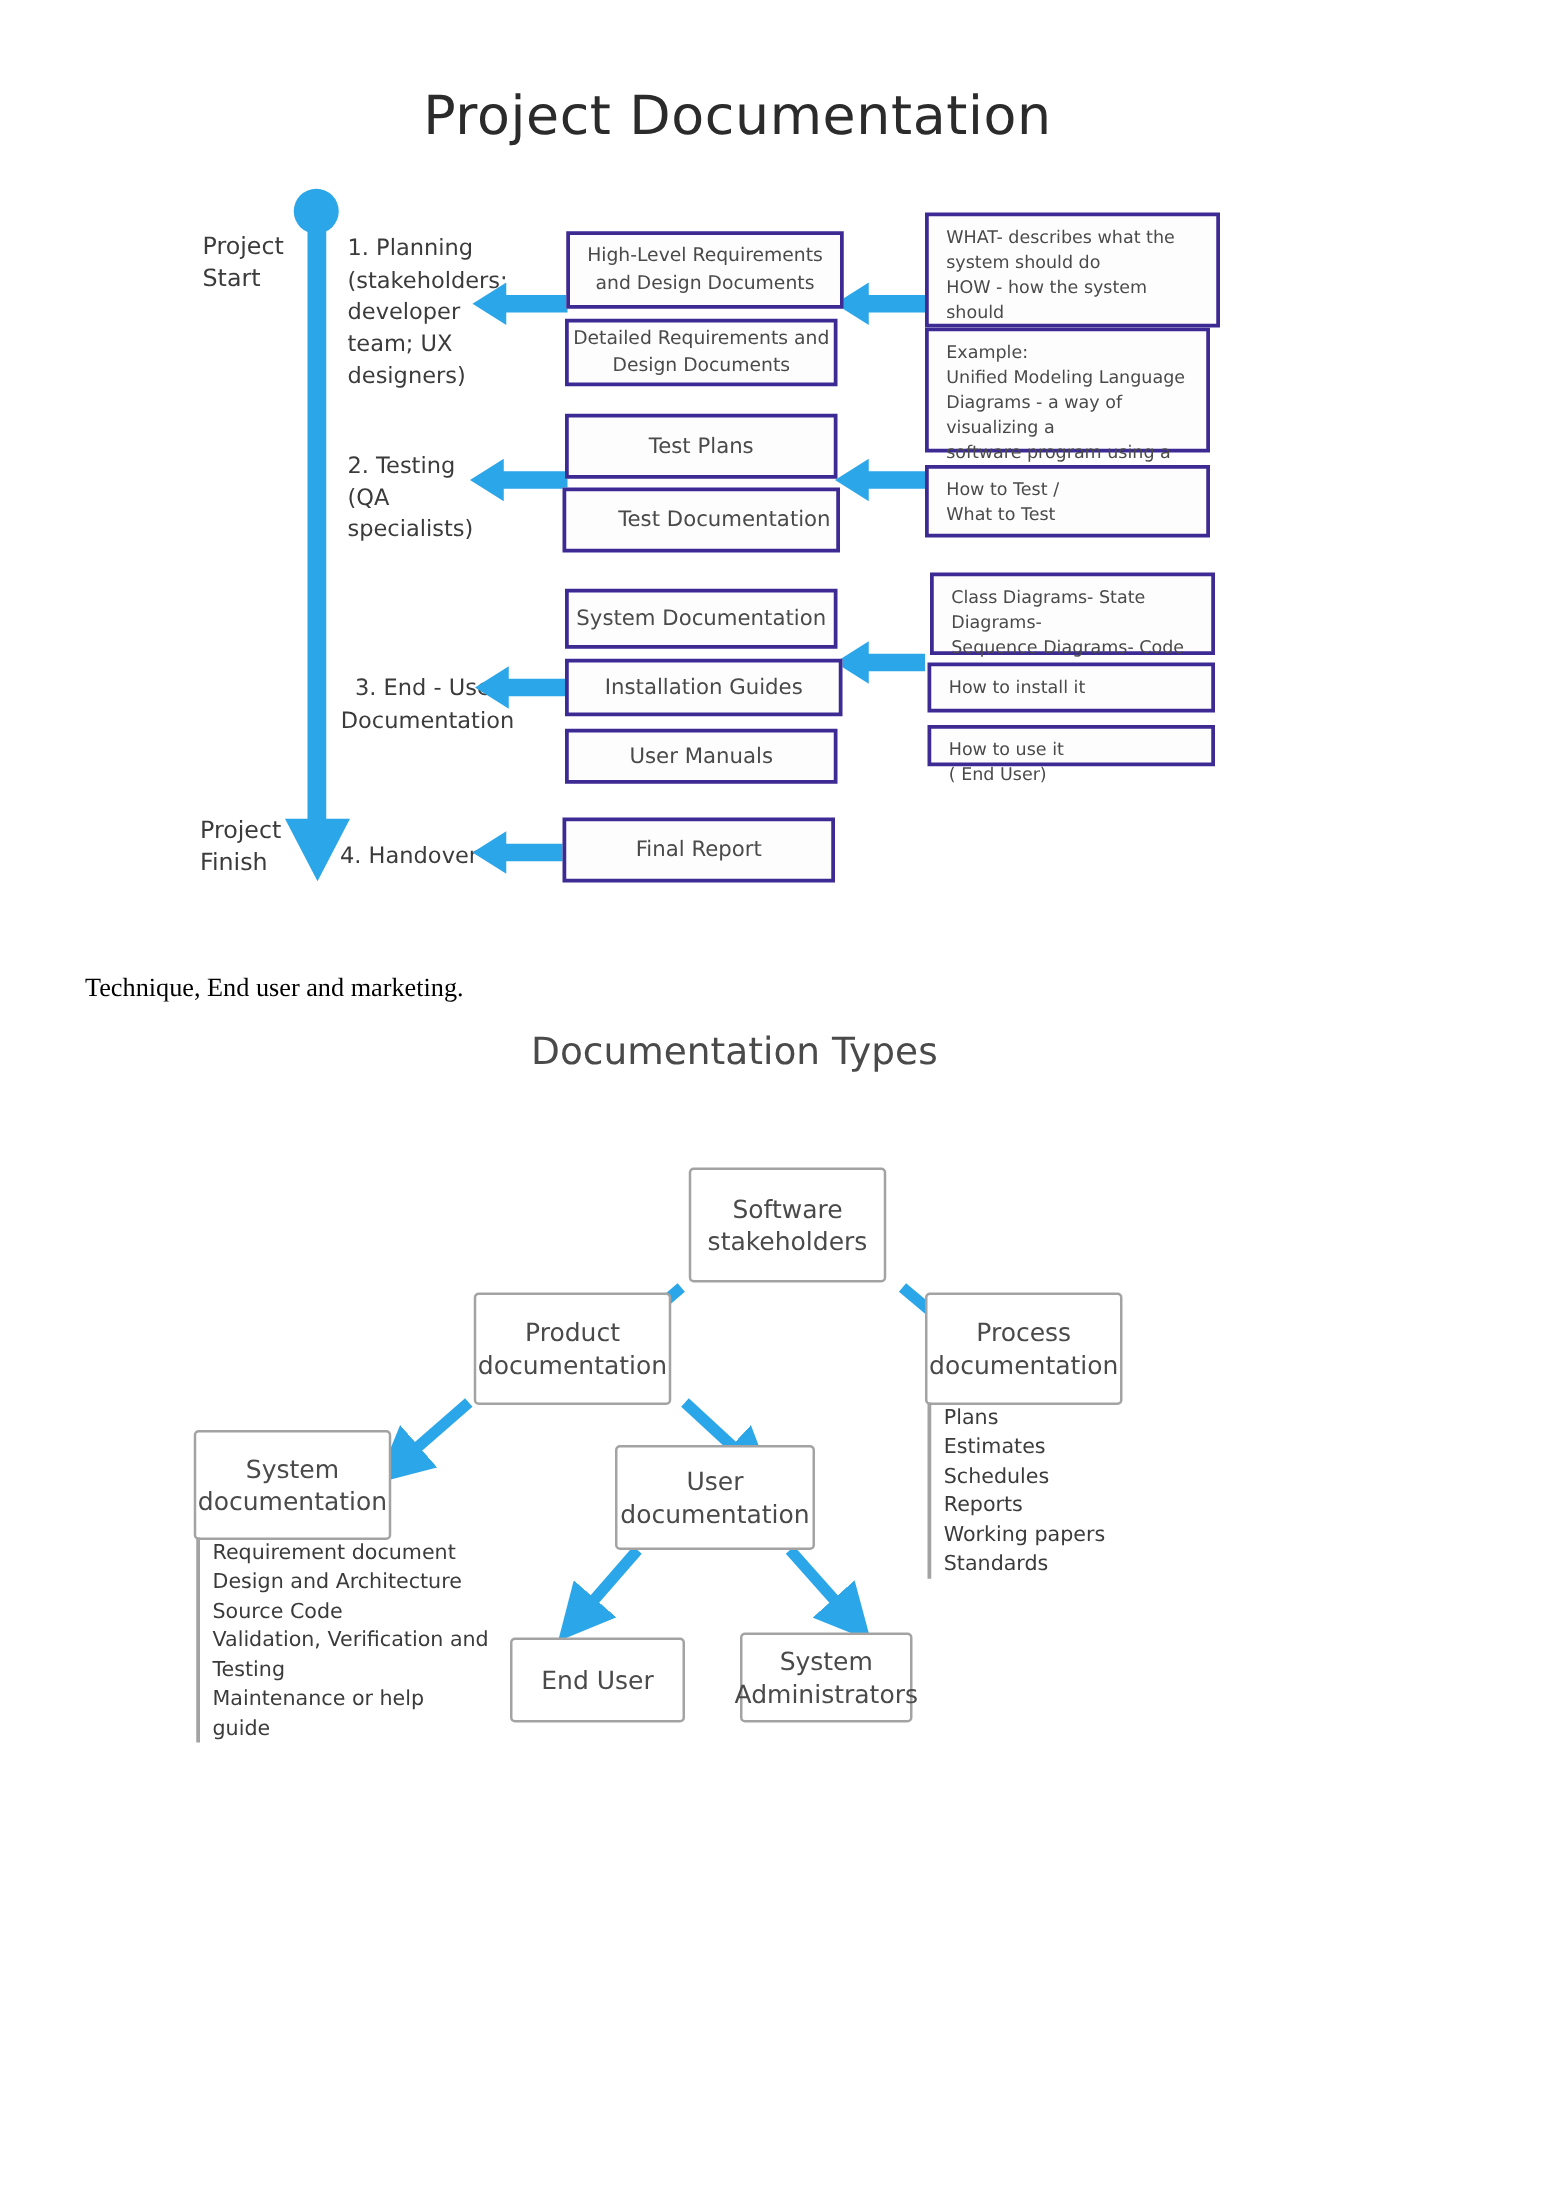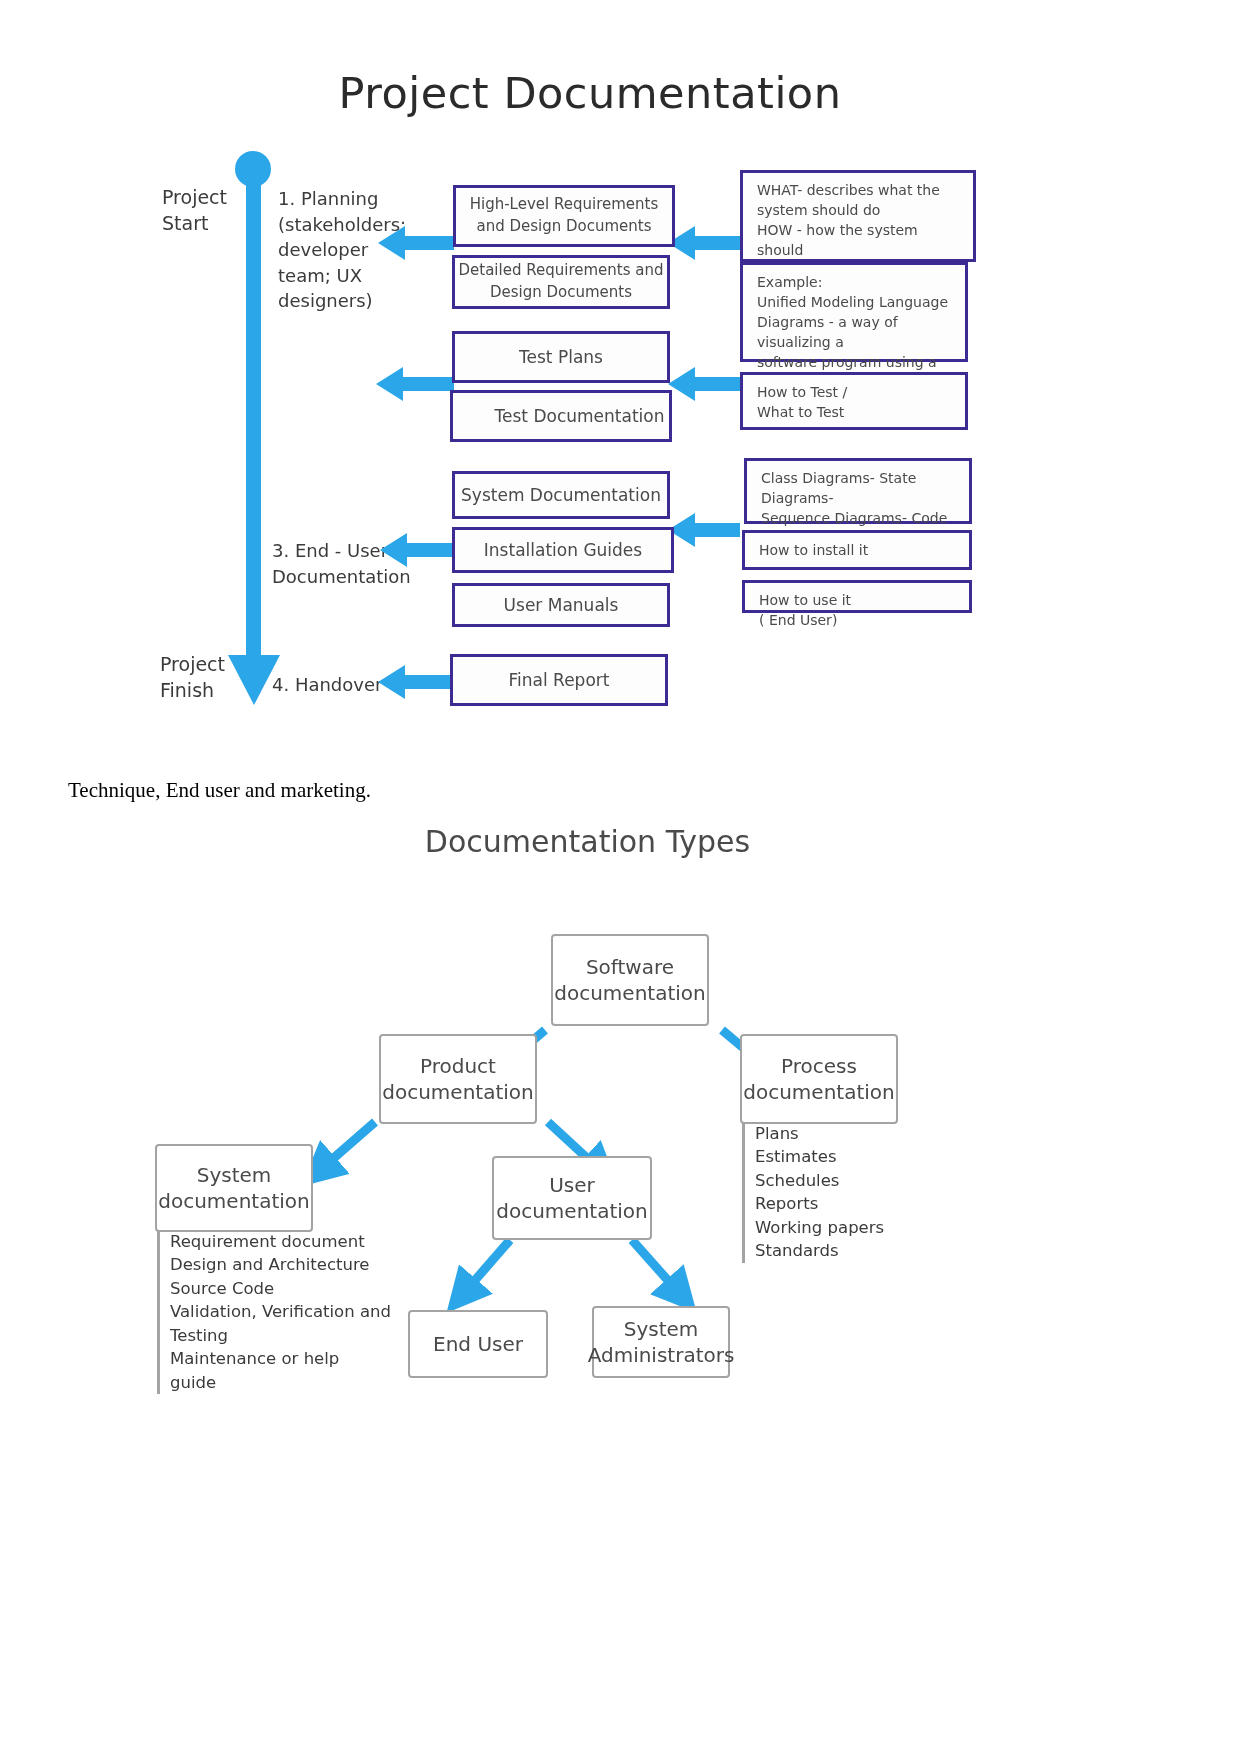--- a/index.html
+++ b/index.html
@@ -75,21 +75,21 @@
   .phase {
     position: absolute;
     font-size: 18px;
     line-height: 1.42;
     color: #3b3b3b;
     width: 128px;
     font-family: "DejaVu Sans", sans-serif;
   }
   #phase-1 { left: 278px; top: 186px; }
   #phase-2 { left: 278px; top: 360px; }
-  #phase-3 { left: 272px; top: 538px; width: 140px; }
+  #phase-3 { left: 272px; top: 538px; width: 140px; text-align: center; }
   #phase-4 { left: 272px; top: 672px; width: 140px; }
 
   
   .arrow-left {
     position: absolute;
     height: 24px;
   }
   .arrow-left .tail {
     position: absolute;
     right: 0; top: 5px;
@@ -214,20 +214,23 @@
     <div class="tl-label" id="lbl-start" style="white-space:pre-line">Project
 Start</div>
     <div class="tl-label" id="lbl-finish" style="white-space:pre-line">Project
 Finish</div>
 
     <div class="phase" id="phase-1" style="white-space:pre-line">1. Planning
 (stakeholders;
 developer
 team; UX
 designers)</div>
+    <div class="phase" id="phase-2" style="white-space:pre-line">2. Testing
+(QA
+specialists)</div>
     <div class="phase" id="phase-3" style="white-space:pre-line">3. End - User
 Documentation</div>
     <div class="phase" id="phase-4" style="white-space:pre-line">4. Handover</div>
 
     <div class="arrow-left" style="left:378px; top:231px; width:76px;">
       <div class="tail" style="width:52px;"></div>
         <div class="head"></div>
     </div>
     <div class="arrow-left" style="left:376px; top:372px; width:78px;">
       <div class="tail" style="width:54px;"></div>
@@ -307,21 +310,21 @@
       <line x1="375" y1="310" x2="320" y2="358" stroke="#2ba6e8" stroke-width="9" marker-end="url(#ah)"></line>
 
       <line x1="548" y1="310" x2="600" y2="358" stroke="#2ba6e8" stroke-width="9" marker-end="url(#ah)"></line>
 
       <line x1="510" y1="428" x2="463" y2="482" stroke="#2ba6e8" stroke-width="9" marker-end="url(#ah)"></line>
 
       <line x1="632" y1="428" x2="680" y2="482" stroke="#2ba6e8" stroke-width="9" marker-end="url(#ah)"></line>
     </svg>
 
     <div class="treebox" style="left:551px; top:122px; width:158px; height:92px; white-space:pre-line;">Software
-documentation</div>
+stakeholders</div>
 
     <div class="treebox" style="left:379px; top:222px; width:158px; height:90px; white-space:pre-line;">Product
 documentation</div>
 
     <div class="treebox" style="left:740px; top:222px; width:158px; height:90px; white-space:pre-line;">Process
 documentation</div>
 
     <div class="treebox" style="left:155px; top:332px; width:158px; height:88px; white-space:pre-line;">System
 documentation</div>
 

